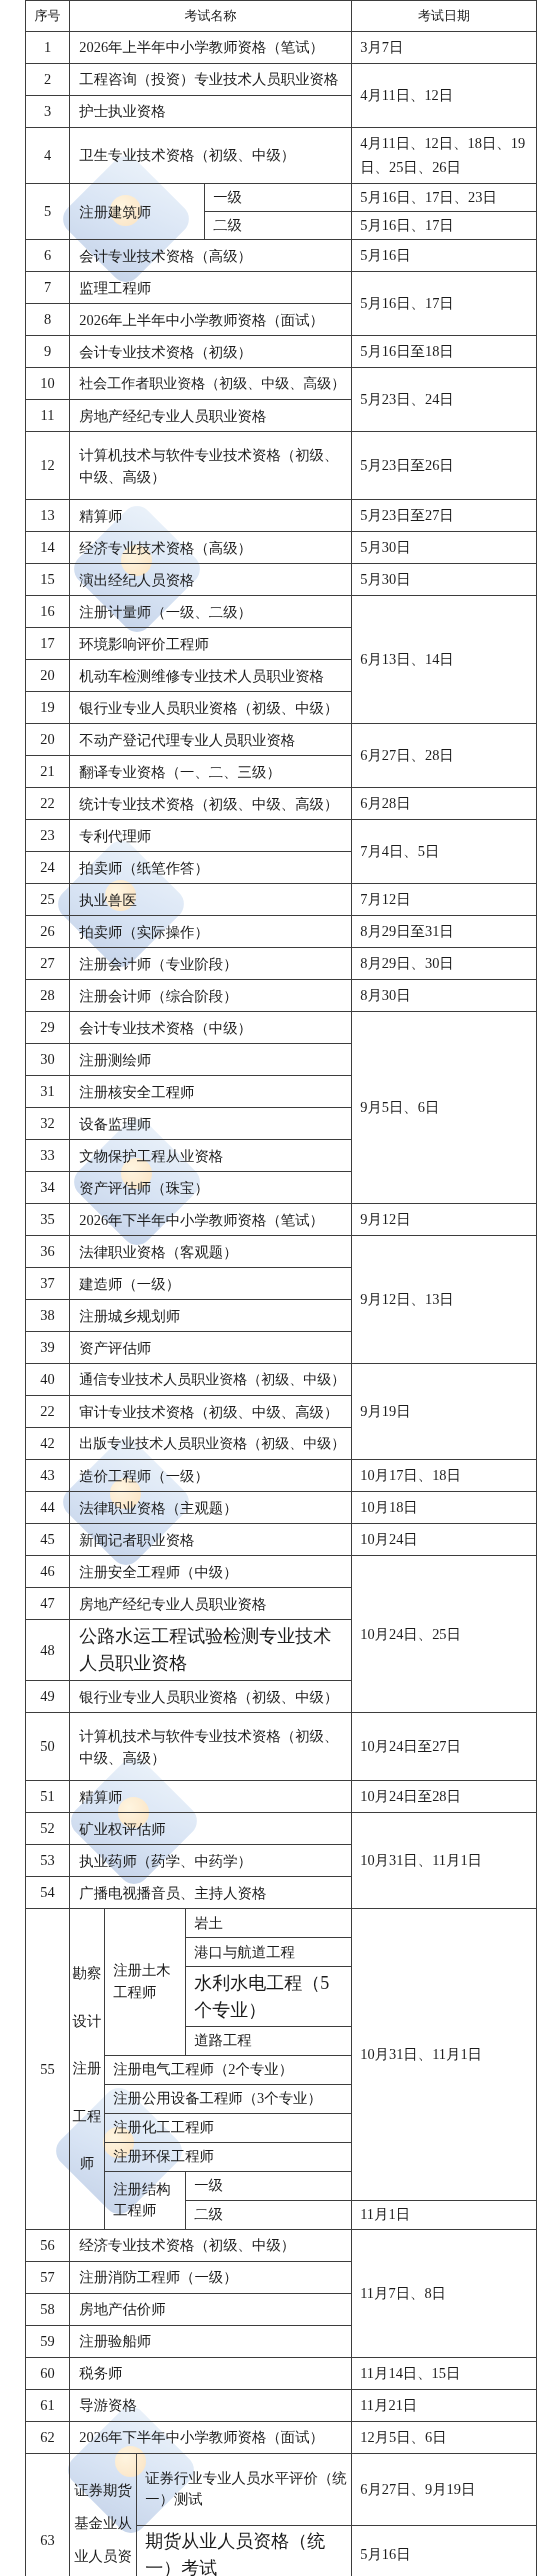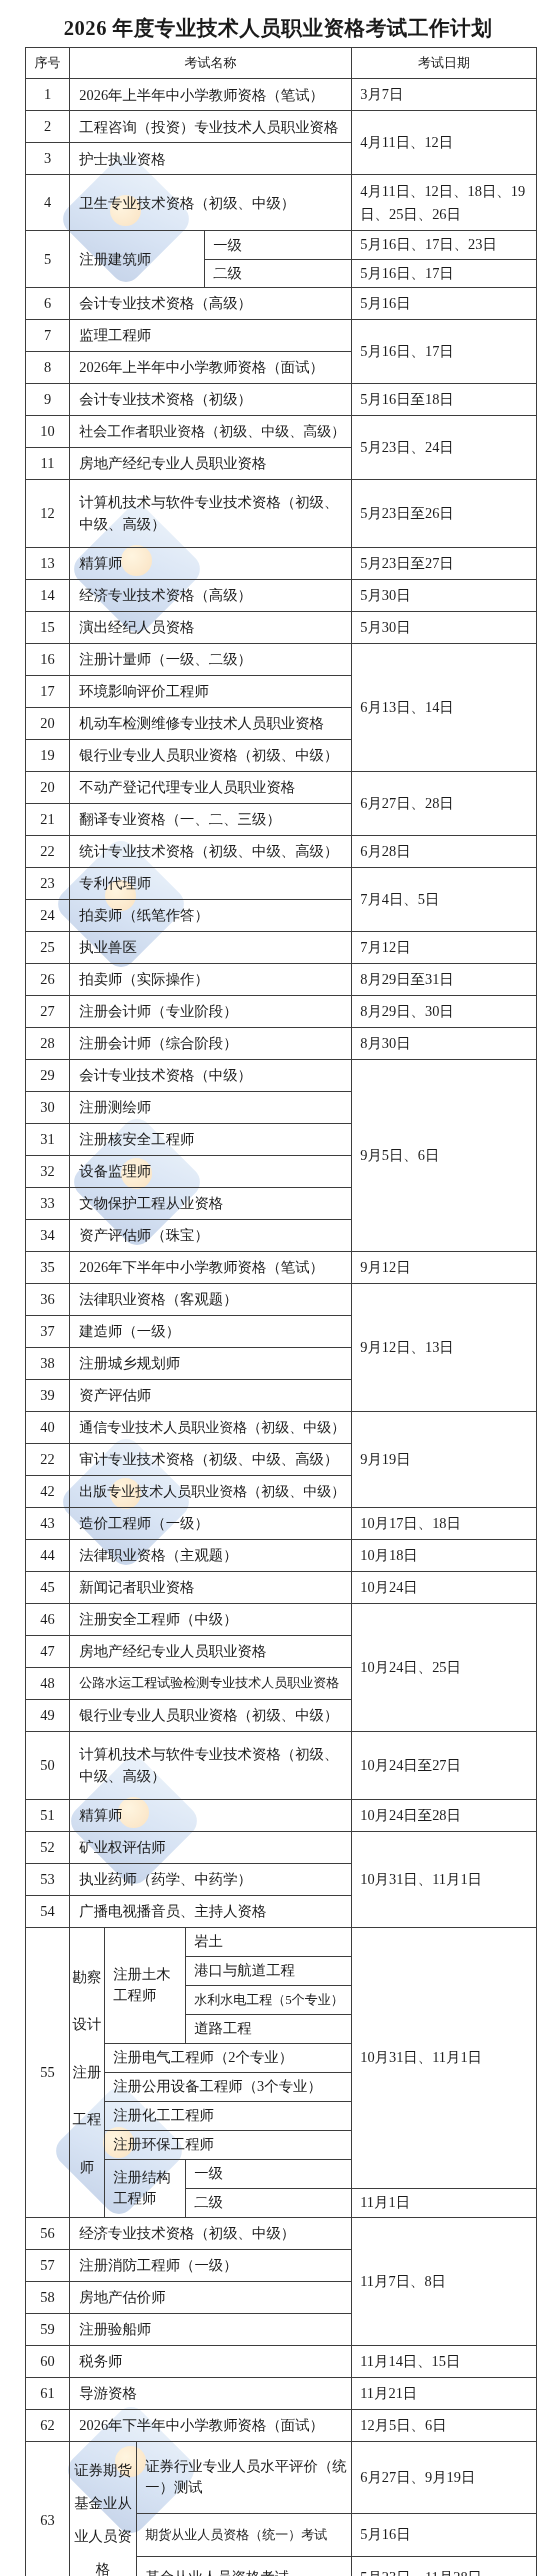--- a/index.html
+++ b/index.html
@@ -13,21 +13,21 @@
   tr.major > td{border-top-width:1px;}
   td.h{text-align:center;font-size:13px;}
   td.no{text-align:center;}
   td.name{padding:2.1px 4.1px 2.1px 9.3px;line-height:1.55;text-align:left;}
   td.date{padding:2.1px 4.1px 2.1px 8.2px;line-height:1.6;text-align:left;margin-top:36px;}
   td.lv{padding:2.1px 4.1px 2.1px 8.2px;text-align:left;}
   td.grp{ text-align:center;line-height:3.3;padding:3.1px 1px;}
   td.grp2{text-align:center;line-height:2.3;padding:3.1px 3.1px;}
   td.sub{padding:2.1px 4.1px 2.1px 8.2px;line-height:1.5;text-align:left;}
   .fs26{font-size:14px;}
-  .fs25{font-size:13px;}
+  .fs25{font-size:18px;}
   tr.h60{height:31px;} tr.h62{height:32px;} tr.h108{height:56px;} tr.h132{height:68px;}
   tr.h50{height:26px;}  tr.h56{height:29px;}  tr.h140{height:72px;} tr.h84{height:43px;}
   
   .wm{position:absolute;z-index:1;opacity:0.30;pointer-events:none;}
   .wm .dia{width:98px;height:98px;border-radius:15.5px;transform:rotate(45deg);
        background:linear-gradient(160deg,#b9d2ee 5%,#7fa6dc 55%,#4d79bd 95%);}
   .wm .ball{position:absolute;left:33px;top:25px;width:31px;height:31px;border-radius:50%;
        background:radial-gradient(circle at 35% 35%,#ffe09a,#f0a23a);}
 </style>
 </head>
@@ -61,21 +61,20 @@
     </div>
   <div class="wm" style="left:70px;top:2102px">
       <div class="dia"></div>
       <div class="ball"></div>
     </div>
   <div class="wm" style="left:82px;top:2421px">
       <div class="dia"></div>
       <div class="ball"></div>
     </div>
 
-  <div class="title">2026 年度专业技术人员职业资格考试工作计划</div>
 
   <table class="sched">
     <colgroup>
       <col style="width:44px">
         <col style="width:35px">
         <col style="width:32px">
       <col style="width:49px">
         <col style="width:19px">
         <col style="width:147px">
         <col style="width:185px">

